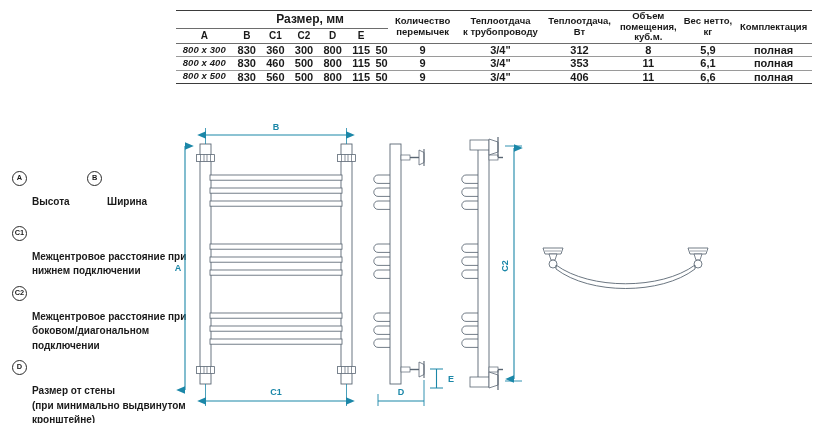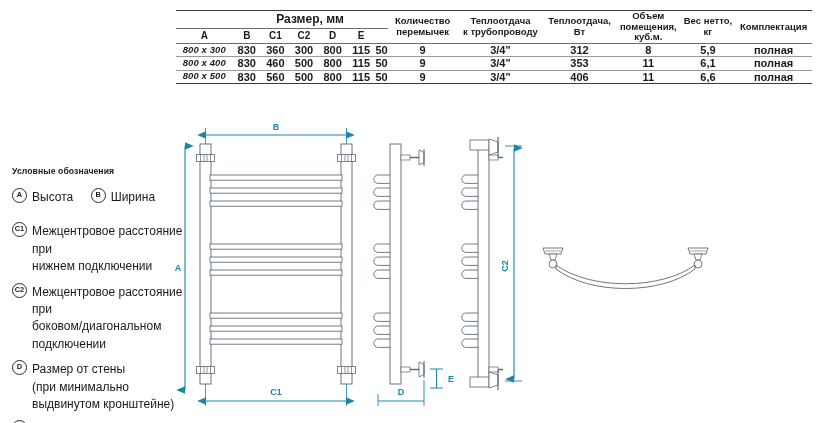--- a/index.html
+++ b/index.html
@@ -106,24 +106,25 @@
     border: 0.9px solid #2a2a2a;
     border-radius: 50%;
     font-size: 7.4px;
     font-weight: bold;
     line-height: 12px;
     text-align: center;
     margin-right: 5px;
     margin-top: 0px;
   }
   .legend-text {
-    font-size: 12px;
+    font-size: 10px;
     line-height: 1.45;
-    font-weight: normal;
+    font-weight: bold;
     padding-top: 1px;
+    margin-top: 23px;
   }
 
   
   .drawing {
     position: absolute;
     left: 0;
     top: 118px;
     width: 820px;
     height: 305px;
   }
@@ -220,21 +221,20 @@
         <td class="num">406</td>
         <td class="num">11</td>
         <td class="num">6,6</td>
         <td class="num">полная</td>
       </tr>
     </tbody>
   </table>
 </div>
 
 <div class="legend">
-  <div class="legend-title">Условные обозначения</div>
 
   <div style="margin-bottom:9px;">
     <span class="legend-row inline">
       <span class="badge">A</span>
       <span class="legend-text">Высота</span>
     </span>
     <span class="legend-row inline">
       <span class="badge">B</span>
       <span class="legend-text">Ширина</span>
     </span>

